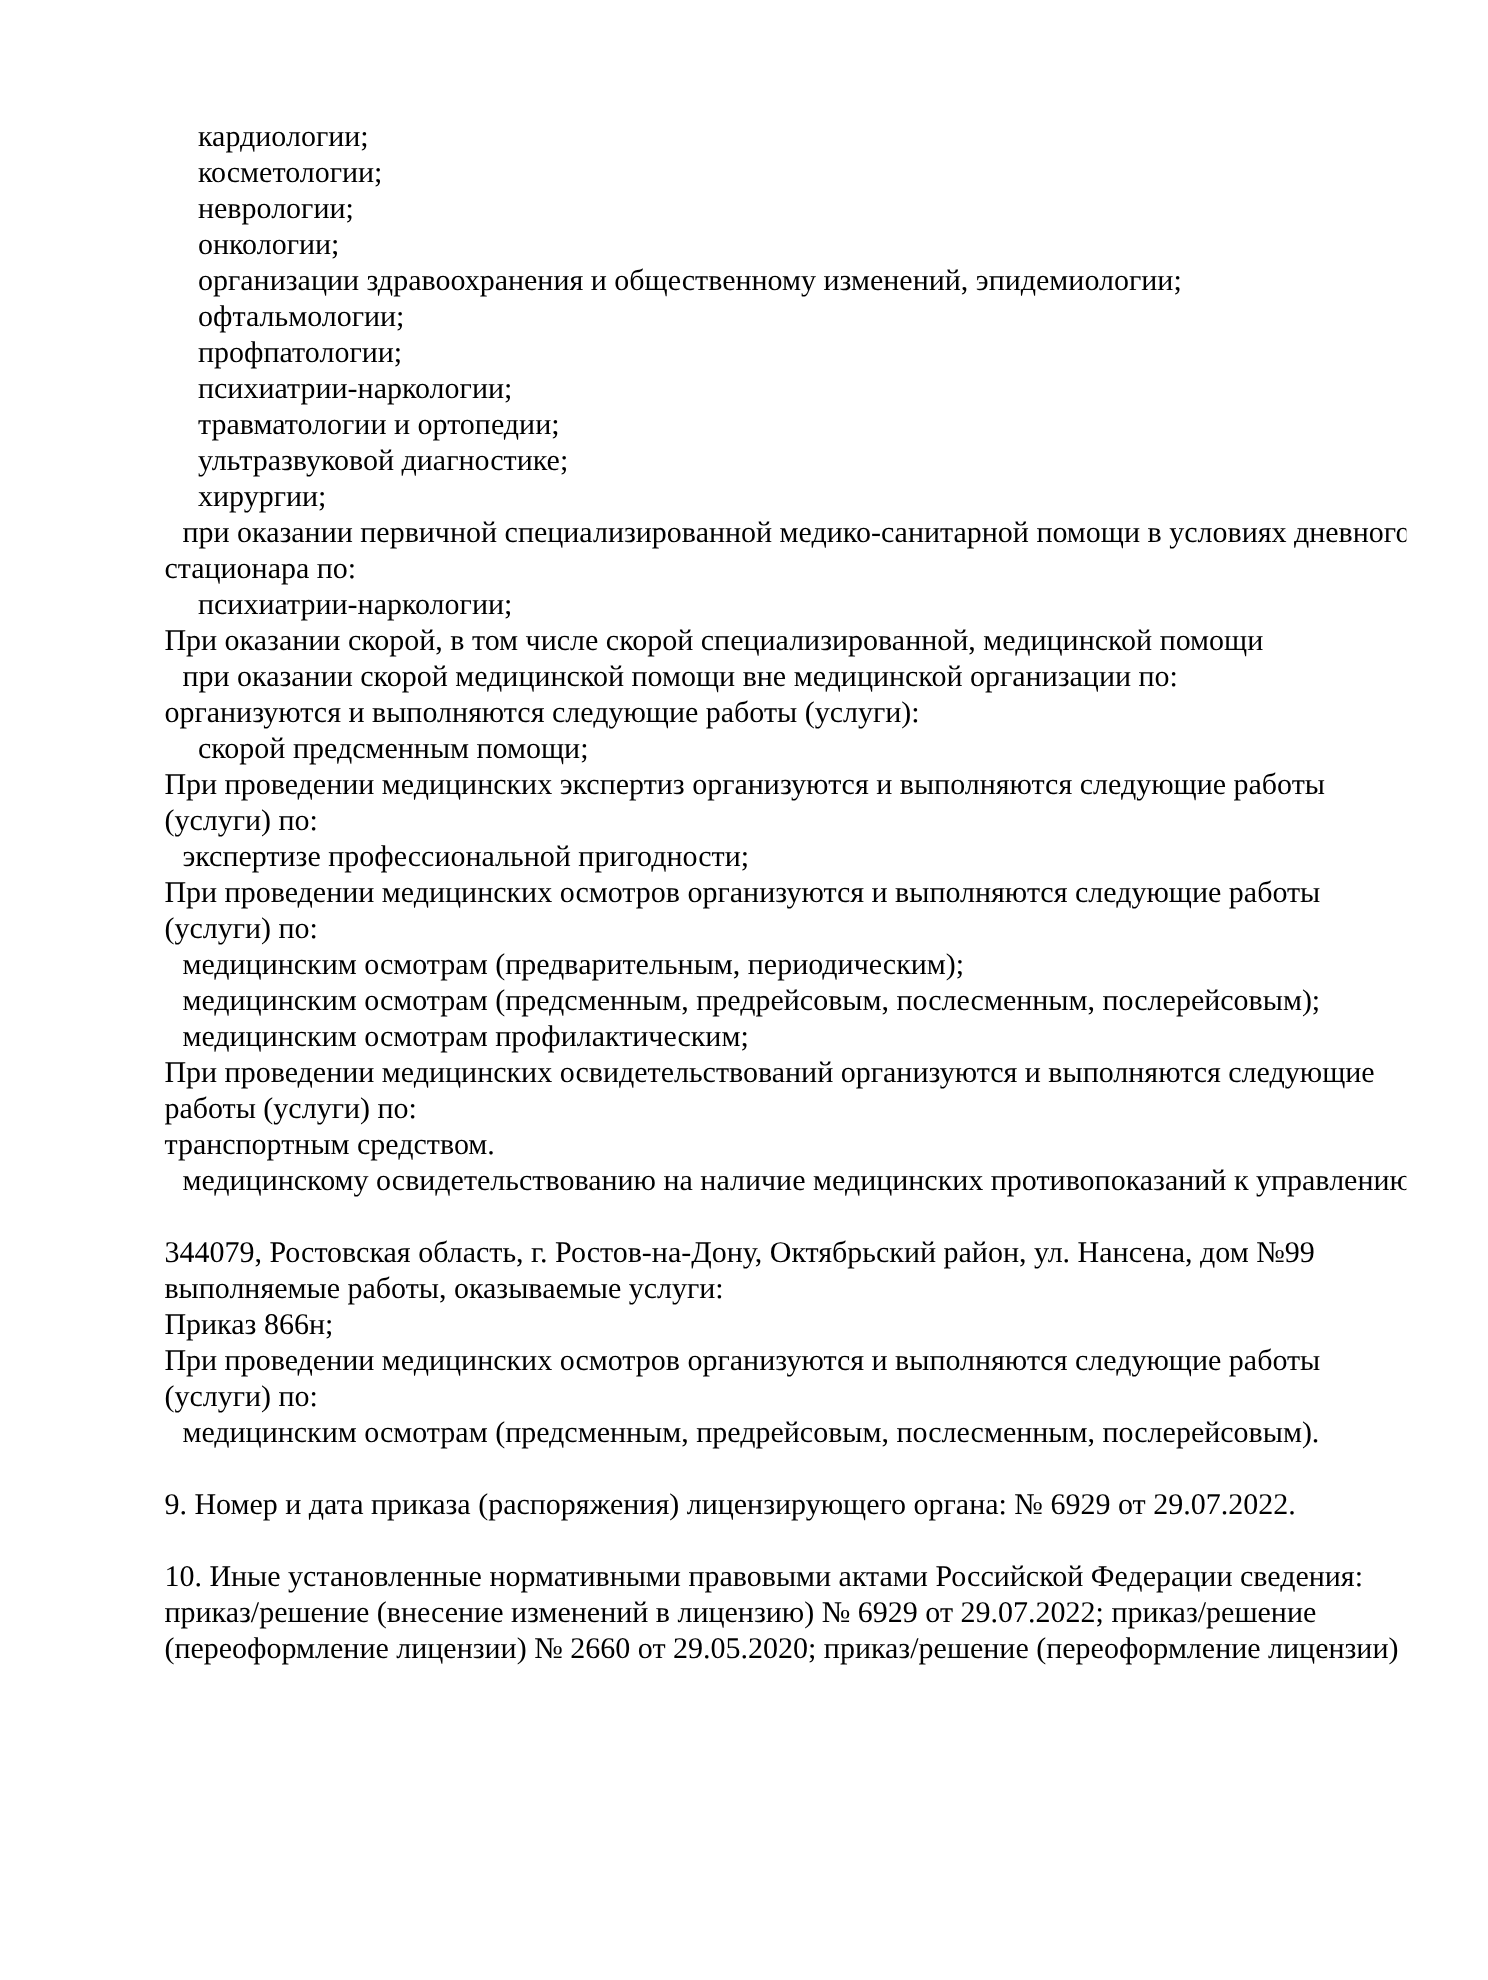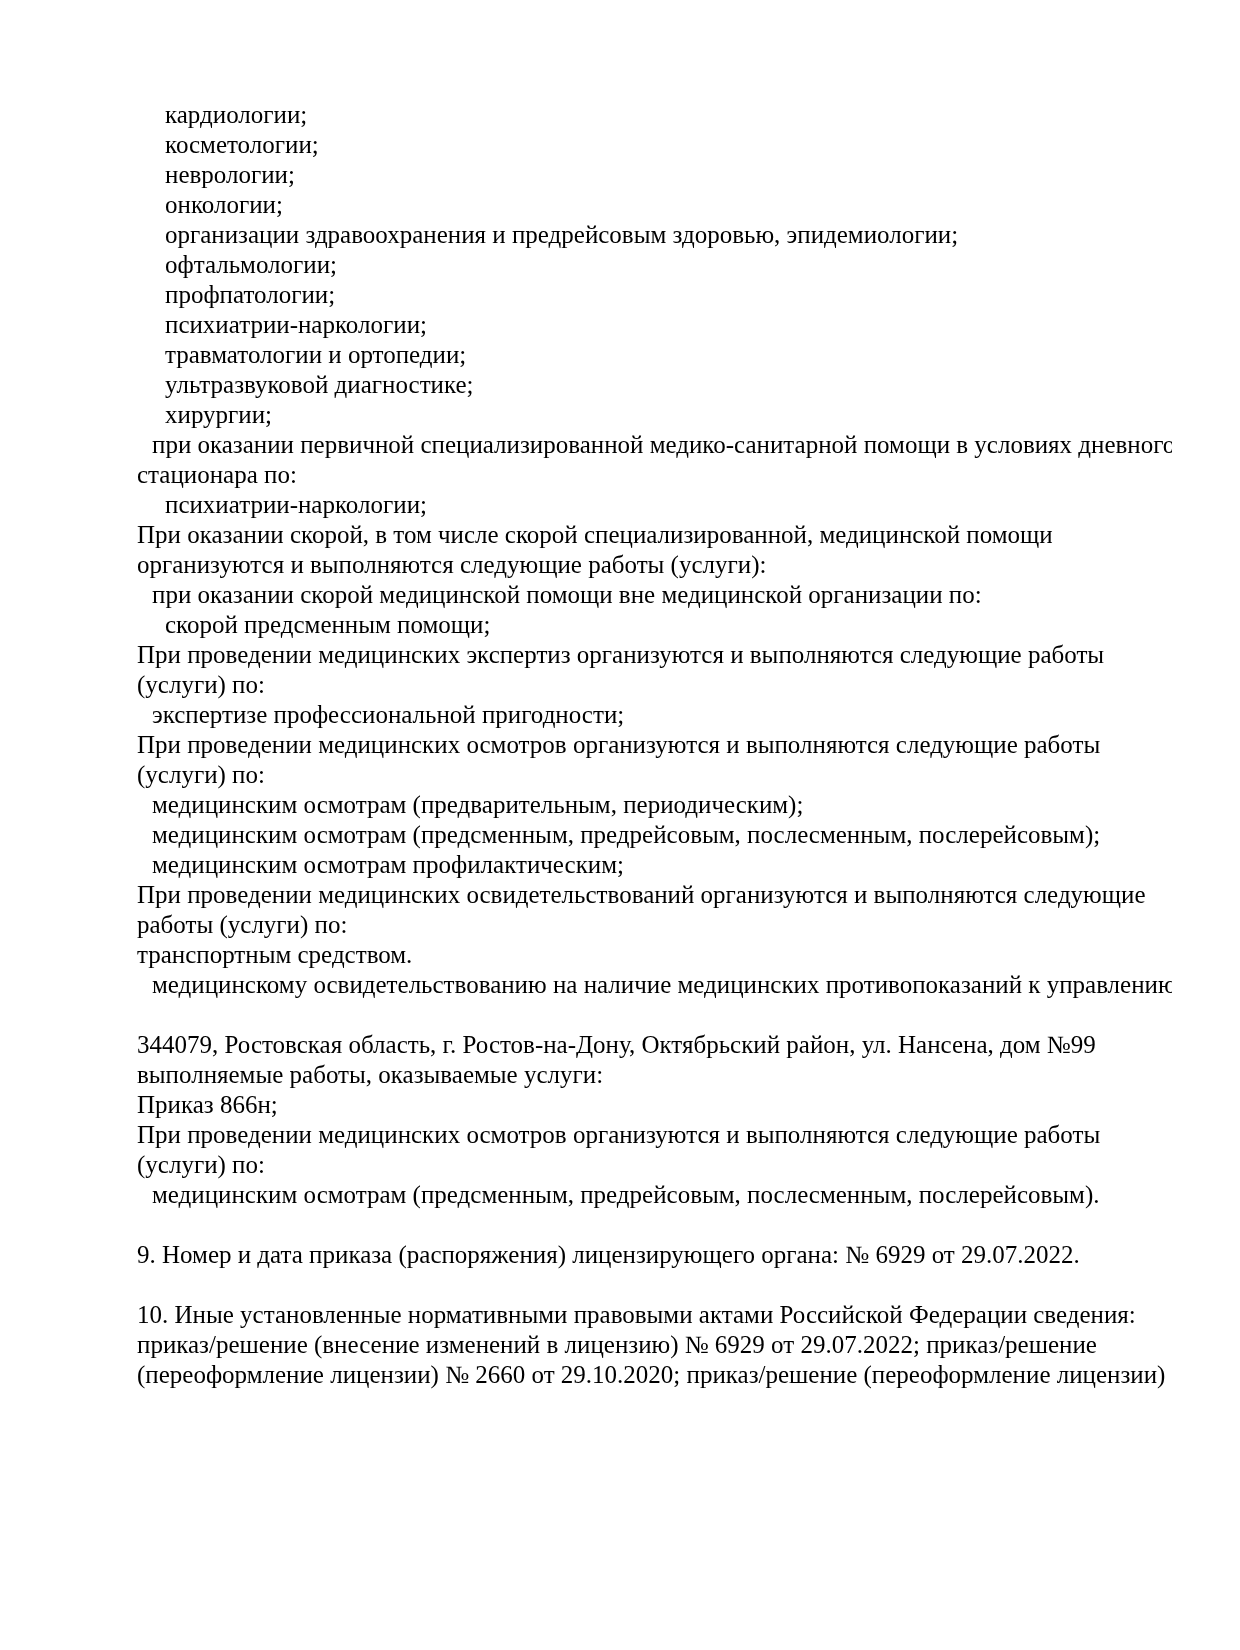--- a/index.html
+++ b/index.html
@@ -37,33 +37,33 @@
 </style>
 </head>
 <body>
 
 <div class="page" style="background: rgb(255, 255, 255); color: rgb(0, 0, 0);">
   <div class="text-block">
       <div class="line ind-2">кардиологии;</div>
       <div class="line ind-2">косметологии;</div>
       <div class="line ind-2">неврологии;</div>
       <div class="line ind-2">онкологии;</div>
-      <div class="line ind-2">организации здравоохранения и предрейсовым здоровью, эпидемиологии;</div>
+      <div class="line ind-2">организации здравоохранения и общественному изменений, эпидемиологии;</div>
       <div class="line ind-2">офтальмологии;</div>
       <div class="line ind-2">профпатологии;</div>
       <div class="line ind-2">психиатрии-наркологии;</div>
       <div class="line ind-2">травматологии и ортопедии;</div>
       <div class="line ind-2">ультразвуковой диагностике;</div>
       <div class="line ind-2">хирургии;</div>
       <div class="line ind-1">при оказании первичной специализированной медико-санитарной помощи в условиях дневного</div>
       <div class="line ind-0">стационара по:</div>
       <div class="line ind-2">психиатрии-наркологии;</div>
       <div class="line ind-0">При оказании скорой, в том числе скорой специализированной, медицинской помощи</div>
+      <div class="line ind-1">при оказании скорой медицинской помощи вне медицинской организации по:</div>
       <div class="line ind-0">организуются и выполняются следующие работы (услуги):</div>
-      <div class="line ind-1">при оказании скорой медицинской помощи вне медицинской организации по:</div>
       <div class="line ind-2">скорой предсменным помощи;</div>
       <div class="line ind-0">При проведении медицинских экспертиз организуются и выполняются следующие работы</div>
       <div class="line ind-0">(услуги) по:</div>
       <div class="line ind-1">экспертизе профессиональной пригодности;</div>
       <div class="line ind-0">При проведении медицинских осмотров организуются и выполняются следующие работы</div>
       <div class="line ind-0">(услуги) по:</div>
       <div class="line ind-1">медицинским осмотрам (предварительным, периодическим);</div>
       <div class="line ind-1">медицинским осмотрам (предсменным, предрейсовым, послесменным, послерейсовым);</div>
       <div class="line ind-1">медицинским осмотрам профилактическим;</div>
       <div class="line ind-0">При проведении медицинских освидетельствований организуются и выполняются следующие</div>
@@ -75,15 +75,15 @@
       <div class="line ind-0">выполняемые работы, оказываемые услуги:</div>
       <div class="line ind-0">Приказ 866н;</div>
       <div class="line ind-0">При проведении медицинских осмотров организуются и выполняются следующие работы</div>
       <div class="line ind-0">(услуги) по:</div>
       <div class="line ind-1">медицинским осмотрам (предсменным, предрейсовым, послесменным, послерейсовым).</div>
       <div class="line ind-0 blank">&nbsp;</div>
       <div class="line ind-0">9. Номер и дата приказа (распоряжения) лицензирующего органа: № 6929 от 29.07.2022.</div>
       <div class="line ind-0 blank">&nbsp;</div>
       <div class="line ind-0">10. Иные установленные нормативными правовыми актами Российской Федерации сведения:</div>
       <div class="line ind-0">приказ/решение (внесение изменений в лицензию) № 6929 от 29.07.2022; приказ/решение</div>
-      <div class="line ind-0">(переоформление лицензии) № 2660 от 29.10.2020; приказ/решение (переоформление лицензии)</div>
+      <div class="line ind-0">(переоформление лицензии) № 2660 от 29.05.2020; приказ/решение (переоформление лицензии)</div>
     </div>
 </div>
 
 </body></html>

